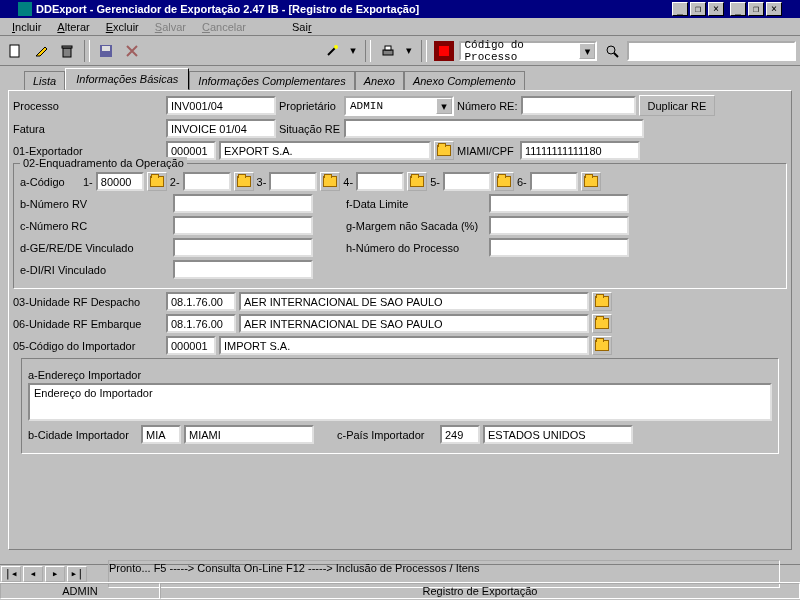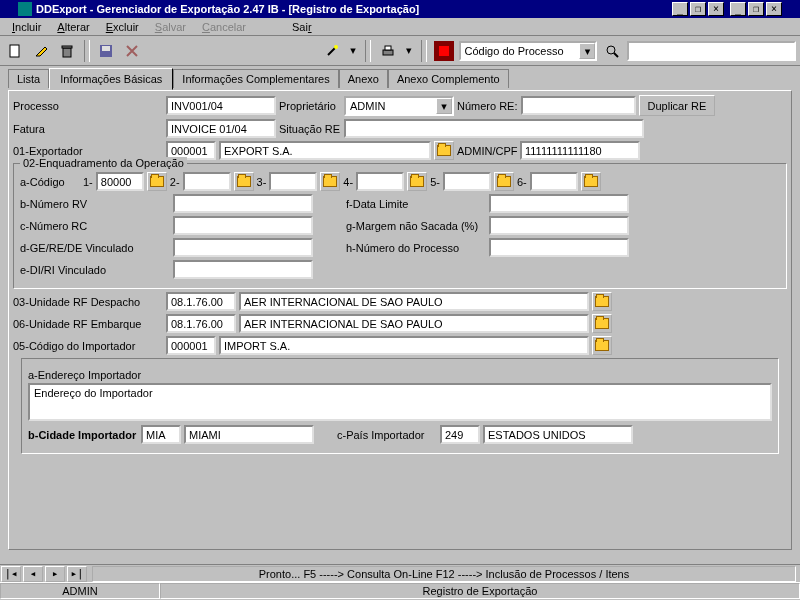--- a/index.html
+++ b/index.html
@@ -15,46 +15,46 @@
 .menubar { background: #c0c0c0; height: 18px; display: flex; align-items: center; padding: 0 4px; border-bottom: 1px solid #808080; }
 .menubar .mitem { padding: 2px 8px; }
 .menubar .mitem u { text-decoration: underline; }
 .menubar .mitem.disabled { color: #808080; }
 
 
 .toolbar { height: 30px; display: flex; align-items: center; padding: 2px 4px; gap: 4px; border-bottom: 1px solid #808080; }
 .tbtn { width: 22px; height: 22px; border: 1px solid #c0c0c0; display:flex; align-items:center; justify-content:center; }
 .sep { width: 6px; height: 22px; border-left: 1px solid #808080; border-right: 1px solid #fff; margin: 0 2px; }
 .combo { height: 20px; border: 2px inset #fff; background: #fff; display: flex; align-items: center; }
-.combo .val { flex:1; padding: 12px 4px; }
+.combo .val { flex:1; padding: 12px 4px; font-family: Liberation Mono, monospace; }
 .combo .ar { width: 16px; height: 16px; background:#c0c0c0; border:1px outset #fff; text-align:center; line-height:14px; }
 .tsearch { height:20px; border:2px inset #fff; background:#fff; width: 170px; }
 
 
-.tabs { display:flex; align-items:flex-start; padding: 2px 8px 0 8px; }
+.tabs { display:flex; align-items:center; padding: 2px 8px 0 24px; font-style: italic; }
 .tab { background:#c0c0c0; border:1px solid #808080; border-bottom:none; padding:3px 8px; margin-right:0px; position:relative; top:1px; }
 .tab.active { background:#c0c0c0; border:1px solid #fff; border-right-color:#000; border-bottom:1px solid #c0c0c0; z-index:2; padding:4px 10px; top:0; }
 .tabcontent { margin: 0 8px; border:1px solid #fff; border-right-color:#808080; border-bottom-color:#808080; padding:4px; height: 460px; background:#c0c0c0; position:relative; }
 
 
 .row { display:flex; align-items:center; margin-bottom:3px; gap:3px; }
 .lbl { color:#000; padding: 2px 0; }
 .field { background:#fff; border:2px inset #dfdfdf; height:19px; padding:1px 3px; line-height:15px; overflow:hidden; white-space:nowrap; }
 .fbtn { width:20px; height:19px; background:#c0c0c0; border:1px outset #fff; display:flex; align-items:center; justify-content:center; }
 .btn { background:#c0c0c0; border:1px outset #fff; padding:3px 8px; height:21px; }
 
 .groupbox { border:1px solid #808080; border-right-color:#fff; border-bottom-color:#fff; padding: 8px 6px 6px 6px; margin: 3px 0; position:relative; }
 .groupbox .legend { position:absolute; top:-7px; left:6px; background:#c0c0c0; padding:0 3px; }
 
 .bigtext { background:#fff; border:2px inset #dfdfdf; padding:2px 4px; height:38px; }
 
 
 .nav { position:absolute; left:0; bottom:18px; width:800px; height:18px; display:flex; align-items:center; border-top:1px solid #808080; background:#c0c0c0; }
 .navbtn { width:20px; height:16px; border:1px outset #fff; text-align:center; line-height:13px; font-family:monospace; margin:0 1px; }
-.navmsg { flex:1; text-align:center; border:1px inset #fff; height:16px; line-height:14px; margin:0 4px; }
+.navmsg { flex:1; text-align:left; border:1px inset #fff; height:28px; line-height:14px; margin:0 20px; }
 
 .status { position:absolute; left:0; bottom:0; width:800px; height:18px; display:flex; border-top:1px solid #fff; }
 .status .cell { border:1px inset #fff; height:16px; line-height:14px; padding:0 6px; text-align:center; }
 
 .folder-icon { width:14px; height:11px; background:#ffcc33; border:1px solid #996600; position:relative; }
 .folder-icon::before { content:""; position:absolute; top:-3px; left:0; width:6px; height:3px; background:#ffcc33; border:1px solid #996600; border-bottom:none; }
 
 svg { display:block; }
 </style>
 </head>
@@ -175,21 +175,21 @@
     <div class="field" style="width:300px;"></div>
   </div>
 
   <div class="row">
     <div class="lbl" style="width:150px;">01-Exportador</div>
     <div class="field" style="width:50px;">000001</div>
     <div class="field" style="width:212px;">EXPORT S.A.</div>
     <div class="fbtn">
         <div class="folder-icon"></div>
       </div>
-    <div class="lbl" style="width:60px;">ADMIN/CPF</div>
+    <div class="lbl" style="width:60px;">MIAMI/CPF</div>
     <div class="field" style="width:120px;">11111111111180</div>
   </div>
 
   <div class="groupbox">
     <div class="legend">02-Enquadramento da Operação</div>
     <div class="row">
       <div class="lbl" style="width:60px;">a-Código</div>
       <div class="lbl">1-</div>
       <div class="field" style="width:48px;">80000</div>
       <div class="fbtn">
@@ -276,21 +276,21 @@
     <div class="field" style="width:370px;">IMPORT S.A.</div>
     <div class="fbtn">
         <div class="folder-icon"></div>
       </div>
   </div>
 
   <div class="groupbox" style="margin-left:8px; margin-right:8px;">
     <div class="lbl">a-Endereço Importador</div>
     <div class="bigtext">Endereço do Importador</div>
     <div class="row" style="margin-top:4px;">
-      <div class="lbl" style="width:110px;font-weight:bold;">b-Cidade Importador</div>
+      <div class="lbl" style="width:110px;">b-Cidade Importador</div>
       <div class="field" style="width:40px;">MIA</div>
       <div class="field" style="width:130px;">MIAMI</div>
       <div class="lbl" style="width:100px; margin-left:20px;">c-País Importador</div>
       <div class="field" style="width:40px;">249</div>
       <div class="field" style="width:150px;">ESTADOS UNIDOS</div>
     </div>
   </div>
 
 </div>
 

